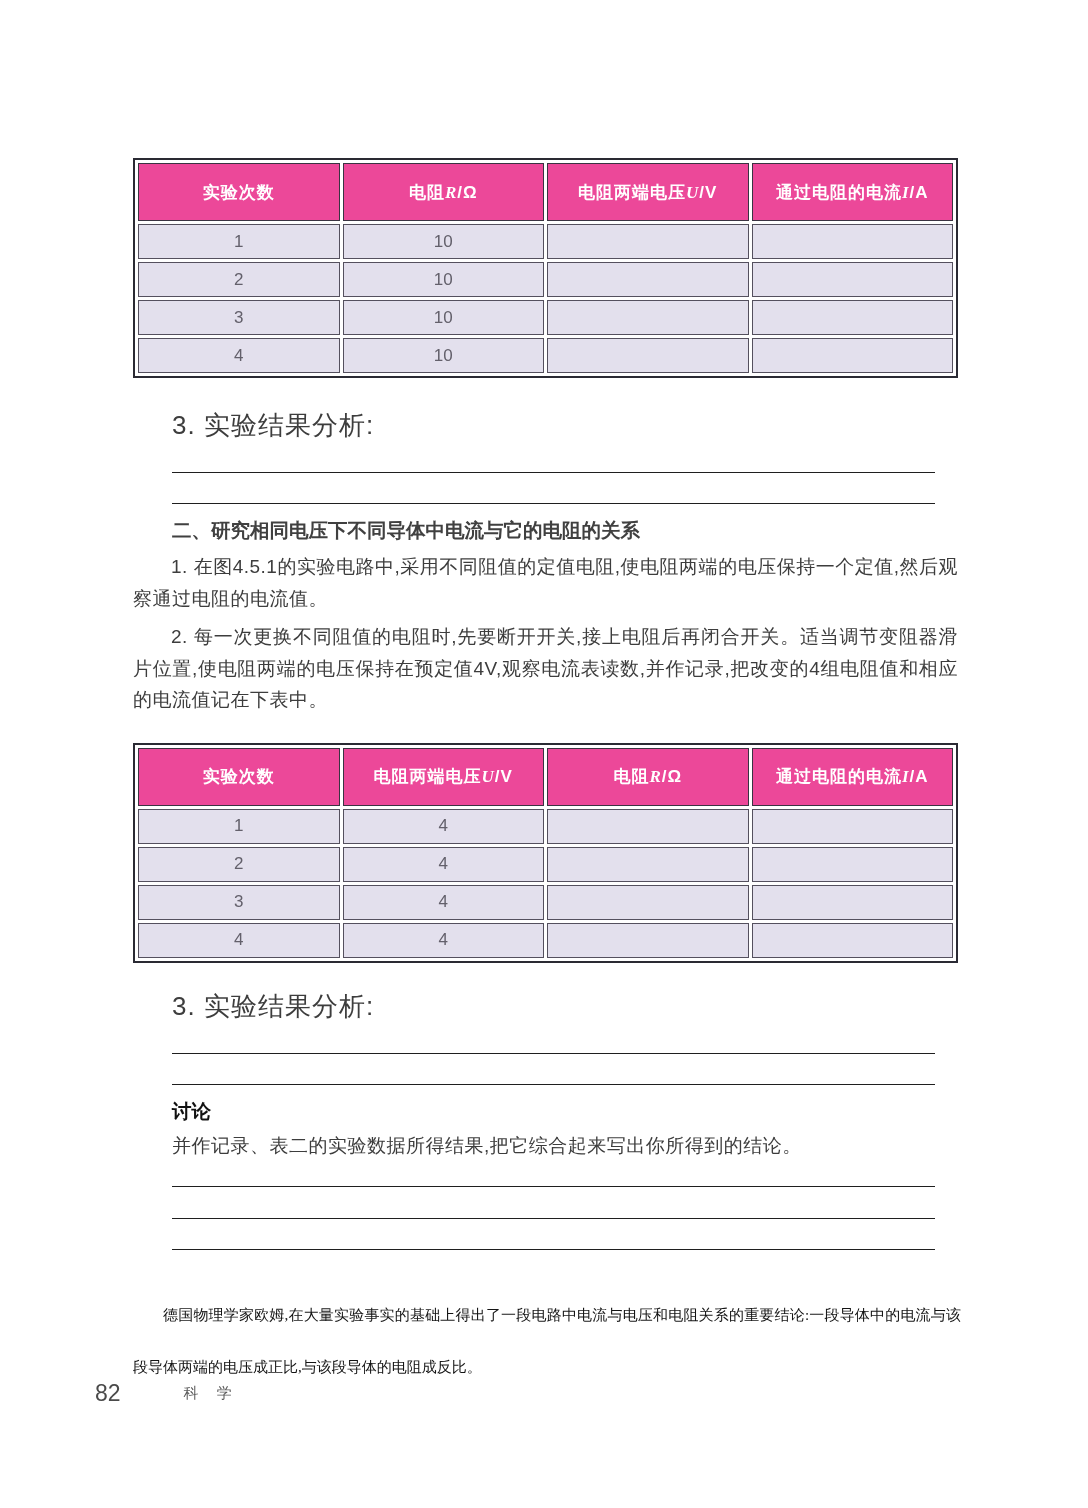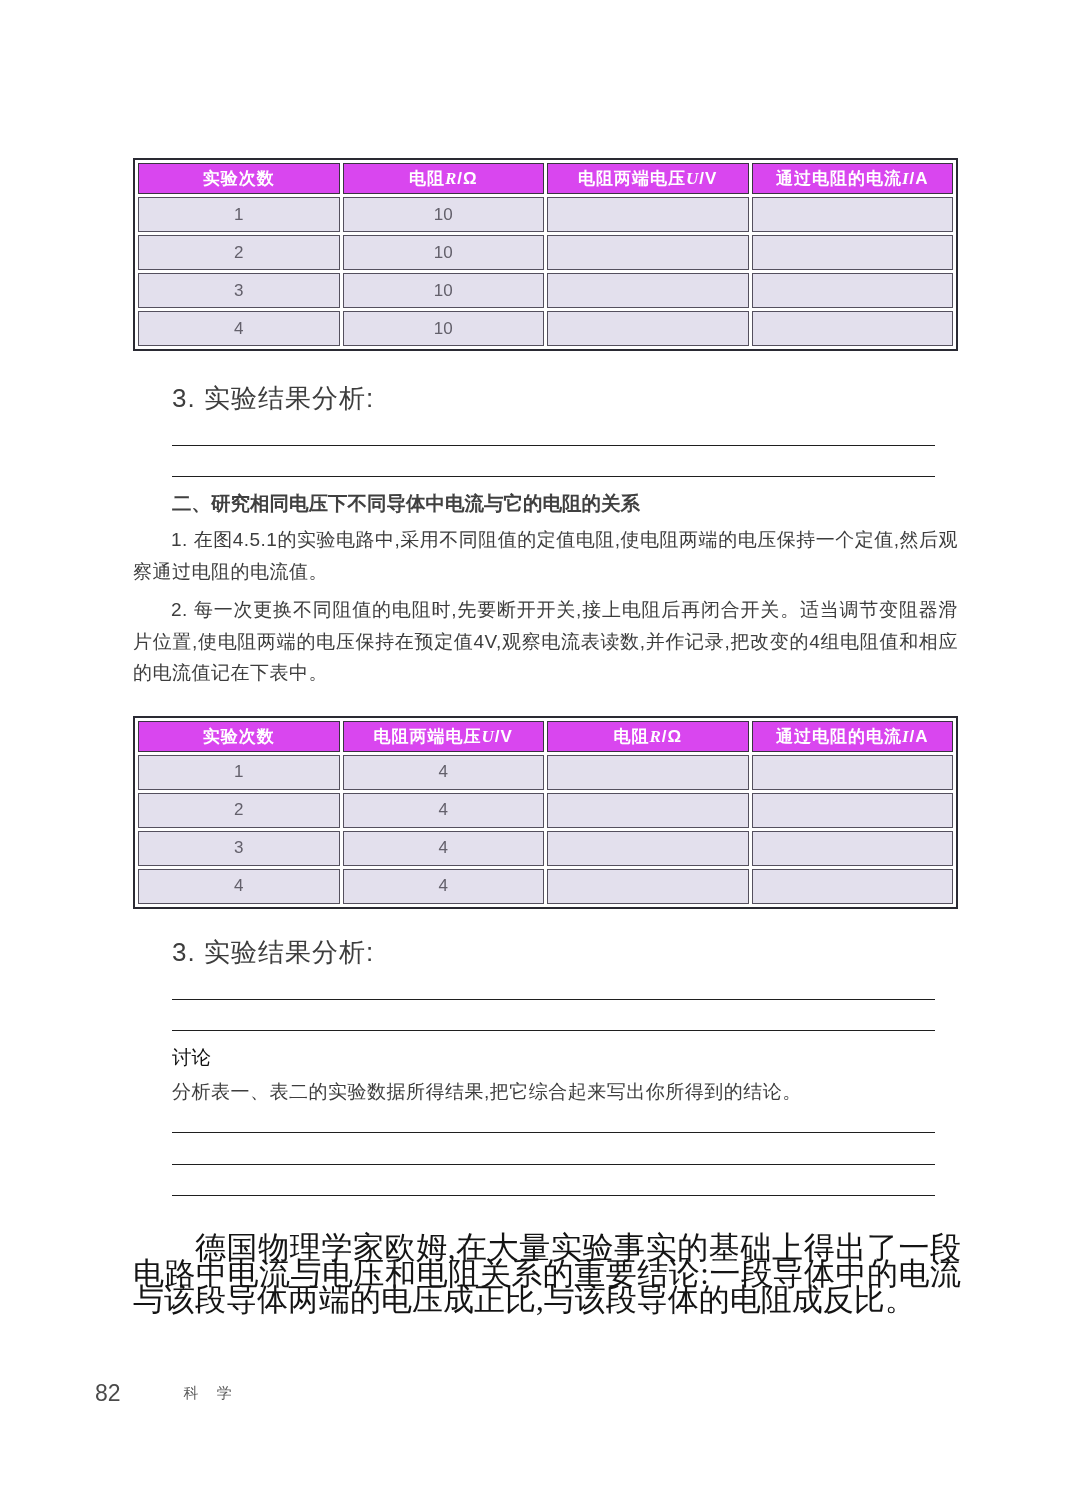--- a/index.html
+++ b/index.html
@@ -22,25 +22,25 @@
   
   table.data-table {
     width: 825px;
     border-collapse: separate;
     border-spacing: 3px;
     background: #ffffff;
     border: 2px solid #2a2a33;
     table-layout: fixed;
   }
   table.data-table th {
-    background: #d946ef;
+    background: #ec4899;
     color: #ffffff;
     font-size: 17px;
     font-weight: bold;
-    height: 31px;
+    height: 58px;
     text-align: center;
     vertical-align: middle;
     border: 1px solid #3a3342;
     letter-spacing: 1px;
   }
   table.data-table th i {
     font-family: "Liberation Serif", serif;
     font-style: italic;
     font-weight: bold;
   }
@@ -87,36 +87,36 @@
     line-height: 31.5px;
     color: #3d3d3d;
     text-align: justify;
     text-indent: 2em;
     letter-spacing: 0.5px;
   }
   .discussion-heading {
     margin-top: 13px;
     margin-left: 39px;
     font-size: 19.5px;
-    font-weight: normal;
+    font-weight: bold;
     color: #111111;
   }
   .discussion-prompt {
     margin-top: 8px;
     margin-left: 39px;
     width: 763px;
     font-size: 19px;
     color: #3d3d3d;
     letter-spacing: 0.5px;
   }
   .conclusion-para {
     width: 828px;
     font-family: "Liberation Serif", "DejaVu Serif", serif;
-    font-size: 31px;
-    line-height: 26px;
+    font-size: 15px;
+    line-height: 52px;
     color: #141414;
     text-align: justify;
     text-indent: 2em;
   }
   #conclusion1 { margin-top: 39px; }
   #conclusion2 { margin-top: 1px; }
 
   
   .footer {
     position: absolute;
@@ -232,21 +232,21 @@
           </tr>
         </tbody>
       </table>
 
     <div class="analysis-label" id="analysis2-label">3. 实验结果分析:</div>
     <div class="answer-line gap-a"></div>
     <div class="answer-line gap-b"></div>
 
     <div class="discussion-heading">讨论</div>
 
-    <p class="discussion-prompt">分析表一、表二的实验数据所得结果,把它综合起来写出你所得到的结论。</p>
+    <p class="discussion-prompt">并作记录、表二的实验数据所得结果,把它综合起来写出你所得到的结论。</p>
 
     <div class="answer-line gap-c"></div>
     <div class="answer-line gap-d"></div>
     <div class="answer-line gap-b"></div>
 
     <p class="conclusion-para" id="conclusion1">德国物理学家欧姆,在大量实验事实的基础上得出了一段电路中电流与电压和电阻关系的重要结论:一段导体中的电流与该段导体两端的电压成正比,与该段导体的电阻成反比。</p>
 
 
   </div>
 

